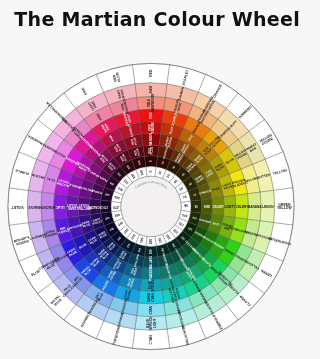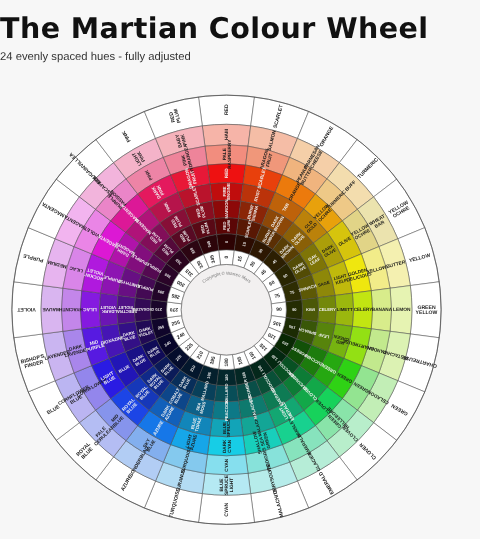--- a/index.html
+++ b/index.html
@@ -5,21 +5,21 @@
   html,body{margin:0;padding:0;}
   body{
     width:300px;height:359px;
     background:#f7f7f7;
     font-family:"Liberation Sans", sans-serif;
     overflow:hidden;
     position:relative;
   }
   #header{
     position:absolute;left:0;top:0;width:300px;height:56px;
-    text-align:left;
+    text-align:right;
   }
   #title{
     margin:0;padding-top:8px;
     font-family:"DejaVu Sans", sans-serif;
     font-size:19px;font-weight:bold;color:#111;
     letter-spacing:0.3px;
   }
   #subtitle{
     margin:0;padding-top:3px;
     font-size:7.5px;color:#333;font-weight:normal;
@@ -41,21 +41,20 @@
   .copy{
     font-family:"Liberation Sans", sans-serif;
     font-size:3px;fill:#777;
   }
 </style>
 </head>
 <body>
 
 <div id="header">
   <h1 id="title">The Martian Colour Wheel</h1>
-  <p id="subtitle">24 evenly spaced hues - fully adjusted</p>
 </div>
 
 <div id="wheel-wrap">
   <svg id="wheel-svg" viewBox="0 0 300 300" width="292" height="299" xmlns="http://www.w3.org/2000/svg">
     <g id="segments">
         <path d="M 130.81264974365246,4.2576053780498455 A 147,147 0 0,1 169.1873502563476,4.257605378049874 L 166.57682641194657,24.08650260552608 A 127,127 0 0,0 133.4231735880535,24.086502605526064 Z" fill="#ffffff" class="seg"></path>
         <path d="M 133.4231735880535,24.086502605526064 A 127,127 0 0,1 166.57682641194657,24.08650260552608 L 164.74945972086584,37.966730664759424 A 113,113 0 0,0 135.25054027913419,37.96673066475941 Z" fill="#f6b4a8" class="seg"></path>
         <path d="M 135.25054027913419,37.96673066475941 A 113,113 0 0,1 164.74945972086584,37.966730664759424 L 163.05261922200518,50.85551386261896 A 100,100 0 0,0 136.94738077799485,50.85551386261895 Z" fill="#f28d7e" class="seg"></path>
         <path d="M 136.94738077799485,50.85551386261895 A 100,100 0 0,1 163.05261922200518,50.85551386261896 L 161.3557787231445,63.7442970604785 A 87,87 0 0,0 138.64422127685552,63.74429706047849 Z" fill="#ee1111" class="seg"></path>
         <path d="M 138.64422127685552,63.74429706047849 A 87,87 0 0,1 161.3557787231445,63.7442970604785 L 159.78946441650388,75.64163539696422 A 75,75 0 0,0 140.21053558349615,75.64163539696422 Z" fill="#c00d0d" class="seg"></path>

